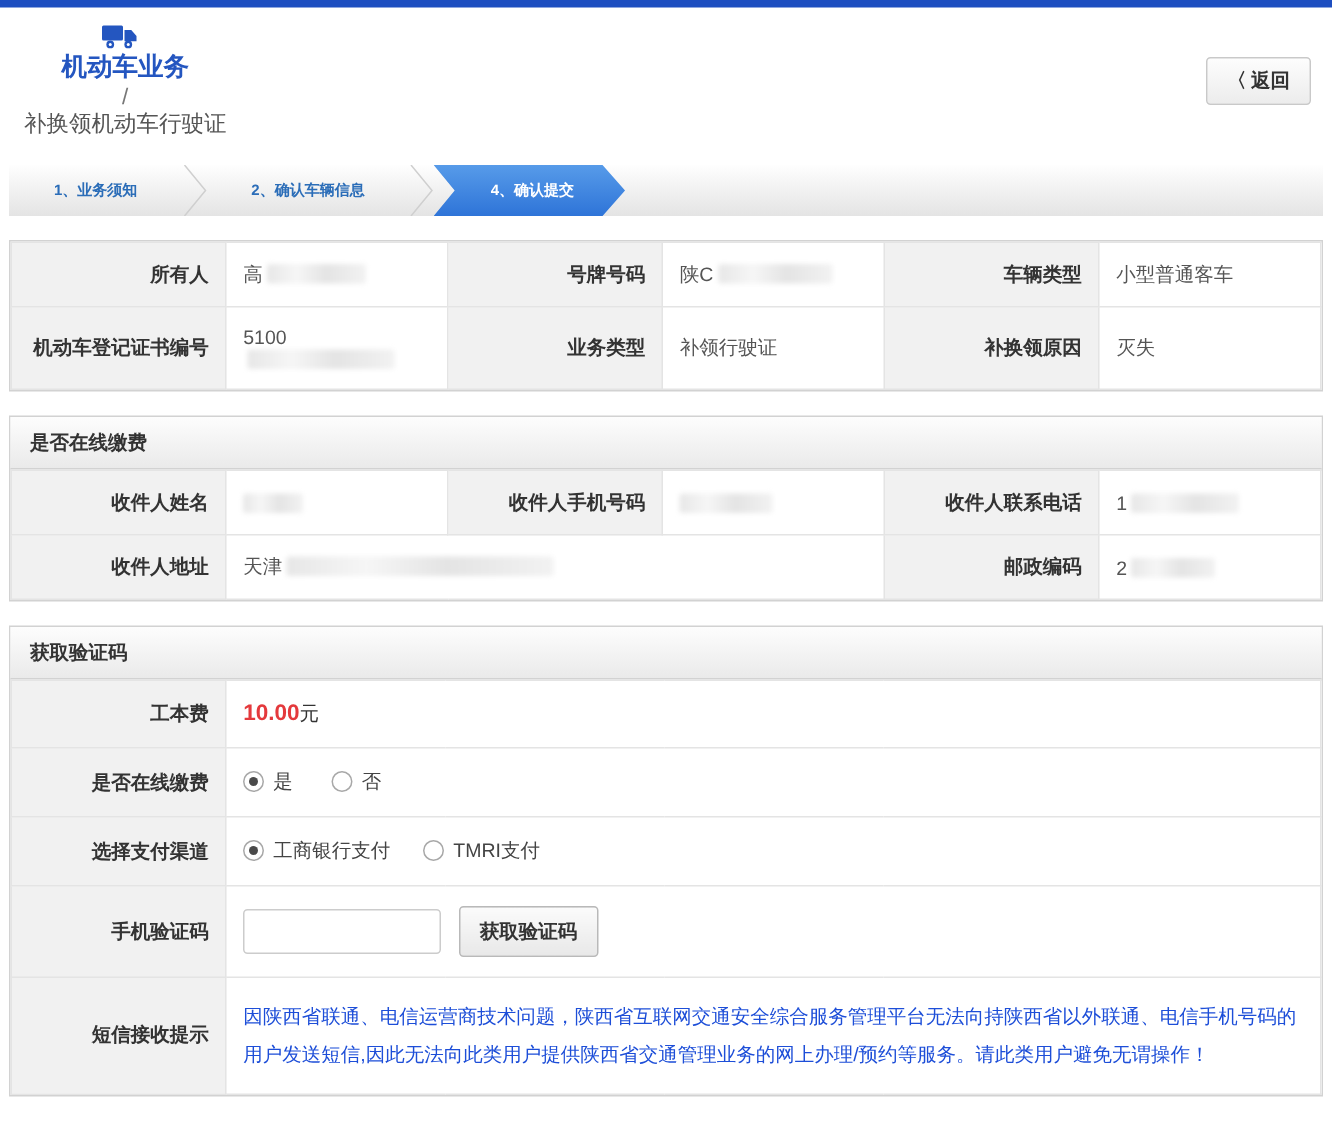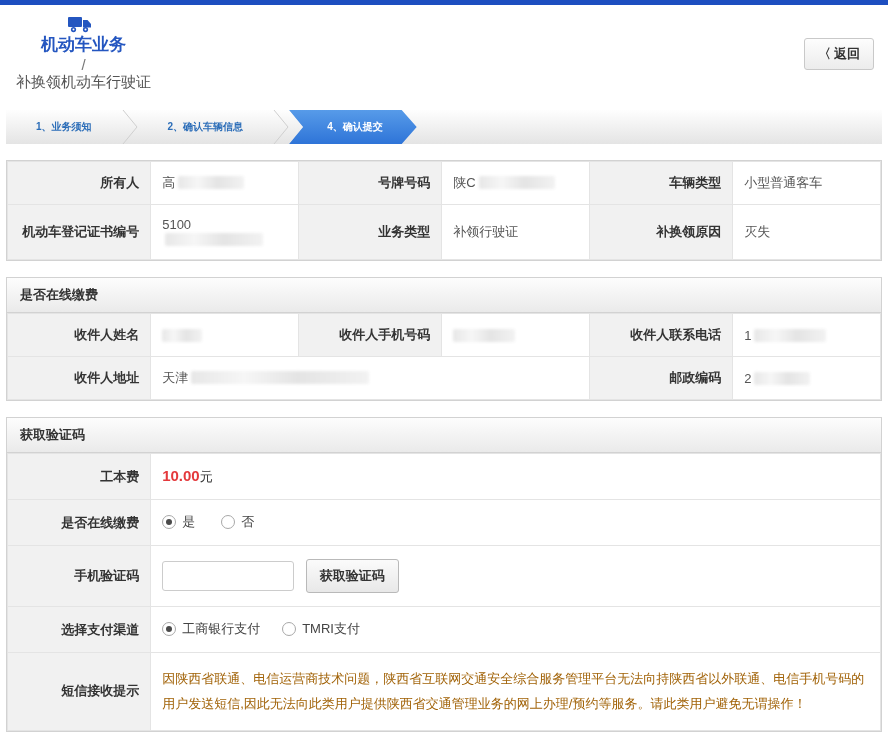--- a/index.html
+++ b/index.html
@@ -86,21 +86,21 @@
     width: 132px; height: 30px; border: 1px solid #ccc; border-radius: 3px;
     padding: 0 8px; font-size: 13px; outline: none;
   }
   .code-btn {
     margin-left: 8px; padding: 7px 13px; border: 1px solid #b9b9b9; border-radius: 3px;
     background: linear-gradient(#fbfbfb, #e8e8e8); font-weight: bold; font-size: 13px;
     color: #333; cursor: pointer;
   }
 
   
-  .notice { color: #a16207; line-height: 1.95; font-size: 13px; }
+  .notice { color: #1d4ed8; line-height: 1.95; font-size: 13px; }
 </style>
 </head>
 <body>
 
 <div class="topbar"></div>
 
 <div class="header">
   <div class="header-left">
     <span class="truck">
       <svg width="24" height="17" viewBox="0 0 24 17">
@@ -211,42 +211,42 @@
                 <span>是</span>
               </span>
           <span class="radio-item">
                 <span class="radio"></span>
                 <span>否</span>
               </span>
         </span>
       </td>
     </tr>
     <tr>
+      <td class="lbl">选择支付渠道</td>
+      <td class="val" colspan="5">
+        <span class="radio-group" style="gap:22px">
+          <span class="radio-item">
+                <span class="radio checked"></span>
+                <span>工商银行支付</span>
+              </span>
+          <span class="radio-item">
+                <span class="radio"></span>
+                <span>TMRI支付</span>
+              </span>
+        </span>
+      </td>
+    </tr>
+    <tr>
       <td class="lbl">手机验证码</td>
       <td class="val" colspan="5">
         <input class="sms-input" type="text" value="" style="">
         <button class="code-btn">获取验证码</button>
       </td>
     </tr>
     <tr>
-      <td class="lbl">选择支付渠道</td>
-      <td class="val" colspan="5">
-        <span class="radio-group" style="gap:22px">
-          <span class="radio-item">
-                <span class="radio checked"></span>
-                <span>工商银行支付</span>
-              </span>
-          <span class="radio-item">
-                <span class="radio"></span>
-                <span>TMRI支付</span>
-              </span>
-        </span>
-      </td>
-    </tr>
-    <tr>
       <td class="lbl">短信接收提示</td>
       <td class="val" colspan="5">
         <div class="notice">因陕西省联通、电信运营商技术问题，陕西省互联网交通安全综合服务管理平台无法向持陕西省以外联通、电信手机号码的用户发送短信,因此无法向此类用户提供陕西省交通管理业务的网上办理/预约等服务。请此类用户避免无谓操作！</div>
       </td>
     </tr>
   </tbody>
     </table>
 </div>
 
 </body></html>

